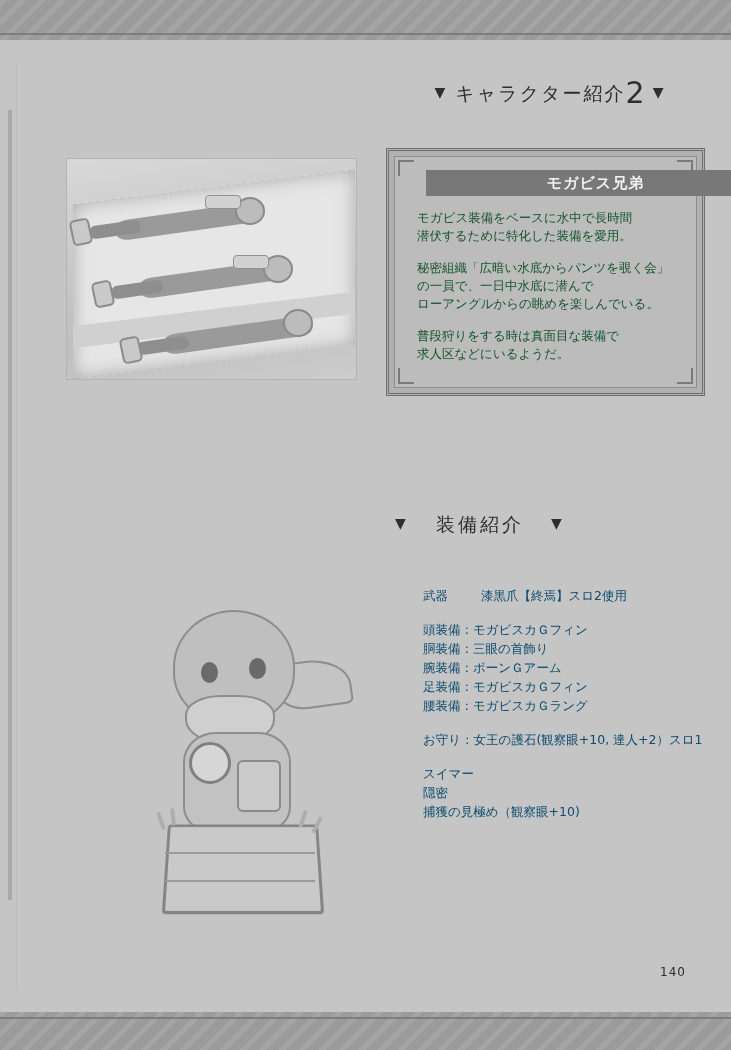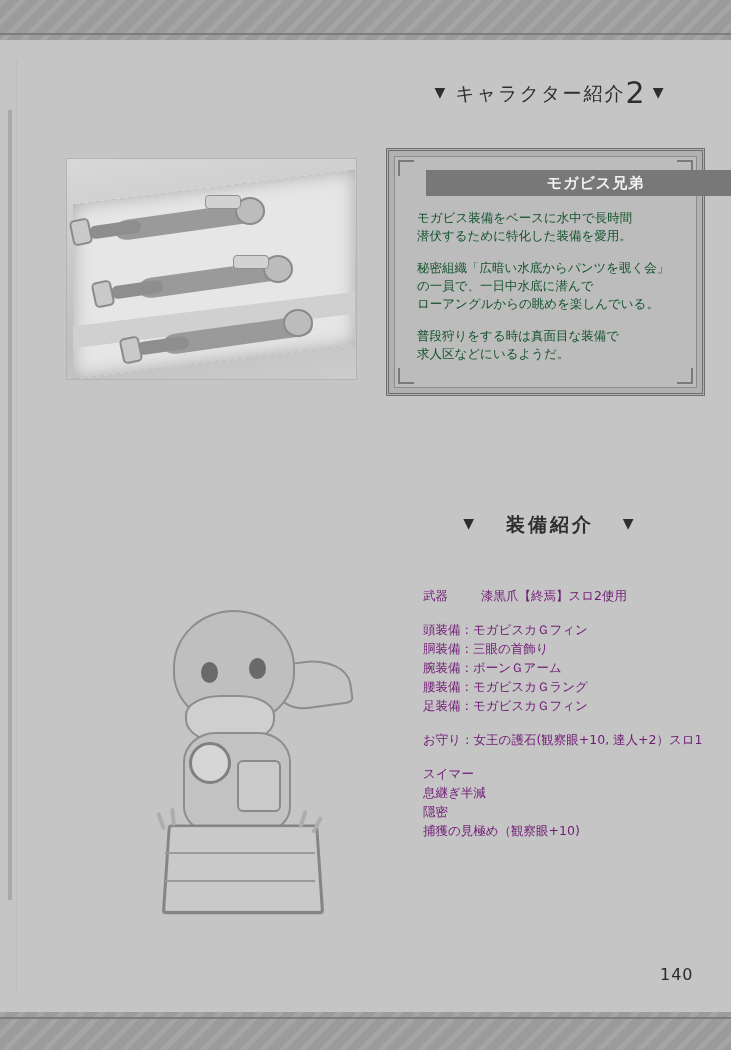--- a/index.html
+++ b/index.html
@@ -219,37 +219,37 @@
     color: #14532d;
   }
   .info-body p { margin: 0 0 14px 0; white-space: pre-line; }
 
   
   .heading-2 {
     position: absolute;
     left: 395px;
     top: 512px;
     width: 310px;
-    text-align: center;
+    text-align: left;
     font-size: 19px;
-    font-weight: bold;
+    font-weight: normal;
     color: #2e2e2e;
     letter-spacing: 3px;
     white-space: nowrap;
   }
 
   
   .equip {
     position: absolute;
     left: 423px;
     top: 586px;
     width: 290px;
     font-size: 12.5px;
     line-height: 19px;
-    color: #701a75;
+    color: #0c4a6e;
   }
   .equip .grp { margin-bottom: 15px; }
   .equip .row { white-space: pre; }
   .equip .wlabel { display: inline-block; width: 58px; }
 
   
   .sketch {
     position: absolute;
     left: 125px;
     top: 600px;
@@ -330,21 +330,21 @@
     width: 4px;
     height: 18px;
     border-radius: 2px;
   }
 
   
   .page-number {
     position: absolute;
     left: 660px;
     top: 965px;
-    font-size: 16px;
+    font-size: 12px;
     color: #2a2a2a;
     letter-spacing: 1px;
   }
 </style>
 </head>
 <body>
 
 <div class="page">
 
   <div class="band band-top">
@@ -412,31 +412,30 @@
 
   <div class="equip">
     <div class="grp">
       <div class="row"><span class="wlabel">武器</span><span>漆黒爪【終焉】スロ2使用</span></div>
     </div>
 
     <div class="grp">
       <div class="row"><span>頭装備：</span><span>モガビスカＧフィン</span></div>
       <div class="row"><span>胴装備：</span><span>三眼の首飾り</span></div>
       <div class="row"><span>腕装備：</span><span>ボーンＧアーム</span></div>
+      <div class="row"><span>足装備：</span><span>モガビスカＧフィン</span></div>
       <div class="row"><span>腰装備：</span><span>モガビスカＧラング</span></div>
-      <div class="row"><span>足装備：</span><span>モガビスカＧフィン</span></div>
     </div>
 
     <div class="grp">
       <div class="row"><span>お守り：</span><span>女王の護石(観察眼+10, 達人+2）スロ1</span></div>
     </div>
 
     <div class="grp">
       <div class="row">スイマー</div>
-      <div class="row">息継ぎ半減</div>
       <div class="row">隠密</div>
       <div class="row">捕獲の見極め（観察眼+10)</div>
     </div>
   </div>
 
   <div class="sketch">
     <div class="sk-fin"></div>
     <div class="sk-head"></div>
     <div class="sk-eye" style="left:76px; top:62px;"></div>
     <div class="sk-eye" style="left:124px; top:58px;"></div>

